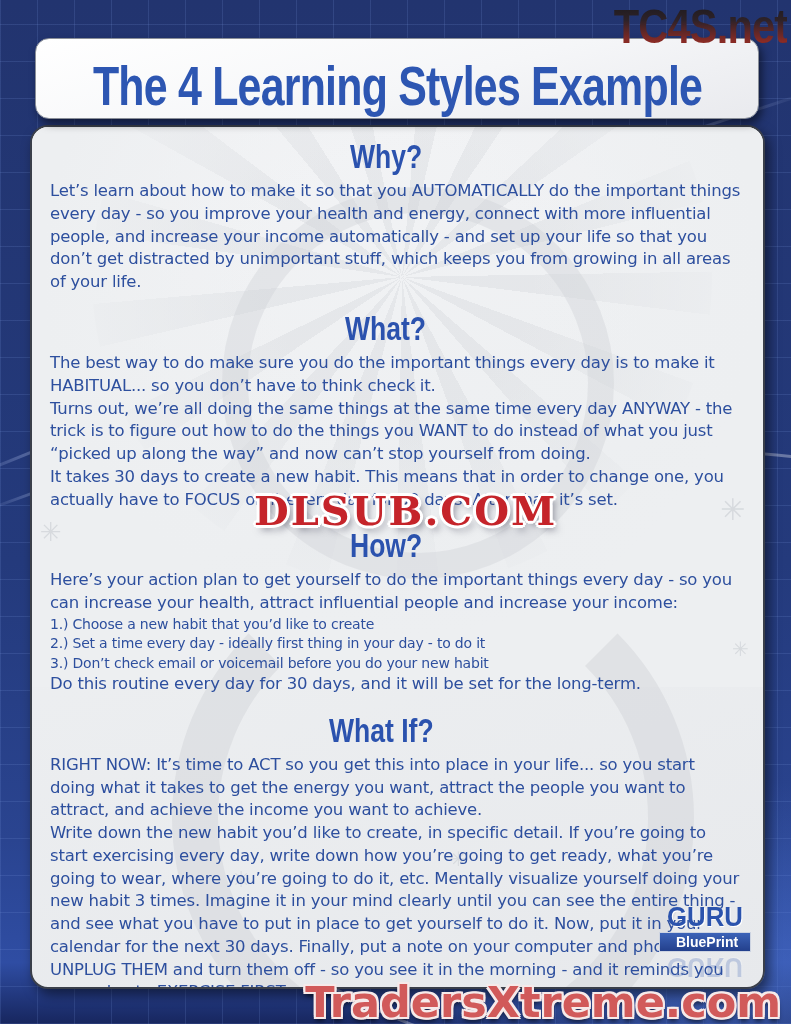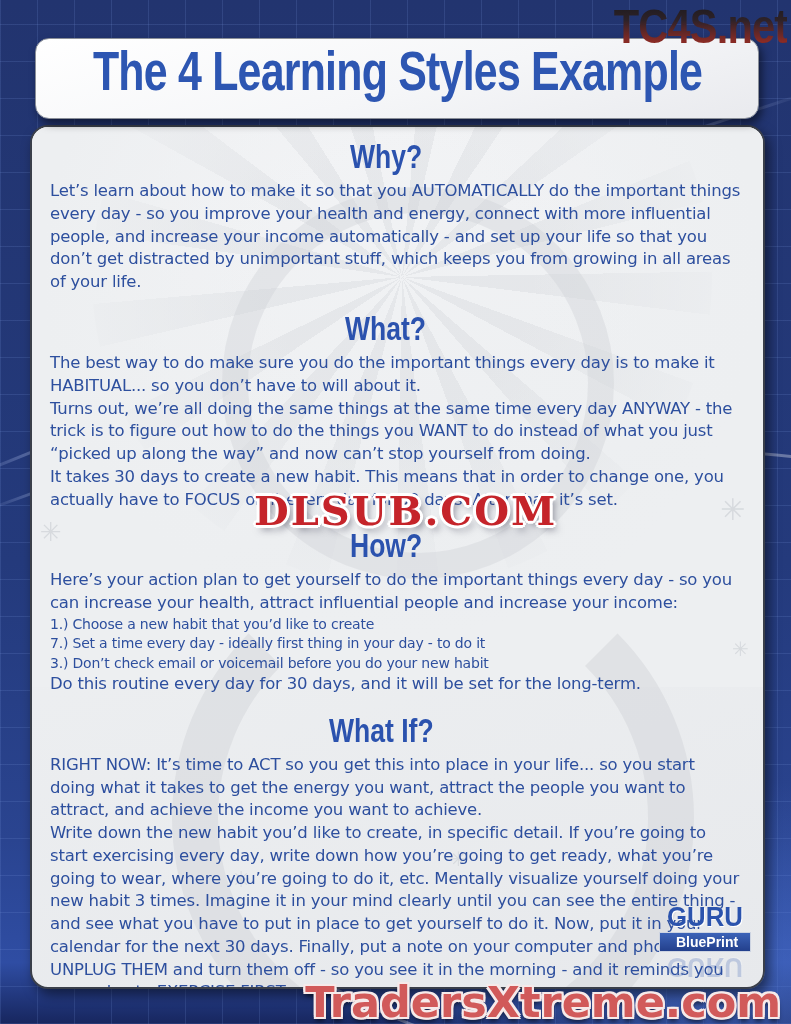--- a/index.html
+++ b/index.html
@@ -15,21 +15,21 @@
   .arc{position:absolute;left:170px;top:450px;width:1050px;height:620px;border:3px solid rgba(255,255,255,0.32);
         border-radius:50%;}
   .streak{position:absolute;height:3px;background:linear-gradient(90deg,transparent,rgba(200,215,255,0.5),transparent);}
   .s1{left:-40px;top:435px;width:220px;transform:rotate(-22deg);}
   .s2{left:-20px;top:478px;width:180px;transform:rotate(-20deg);}
   .s3{left:620px;top:120px;width:200px;transform:rotate(-18deg);opacity:.5;}
 
   .title-box{position:absolute;left:35px;top:38px;width:722px;height:79px;z-index:3;
         background:linear-gradient(165deg,#ffffff 0%,#f5f6f8 55%,#e9eaee 100%);
         border:1px solid #8a8f98;border-radius:14px;box-shadow:3px 5px 9px rgba(0,0,0,0.5);
-        display:flex;align-items:flex-start;justify-content:center;}
+        display:flex;align-items:flex-end;justify-content:center;}
   .title-text{display:inline-block;white-space:nowrap;color:#2d56b2;font-weight:bold;font-size:55px;
         font-family:"Liberation Sans",sans-serif;letter-spacing:-1px;transform:scaleX(0.78);transform-origin:center;}
 
   .wm-tc4s{position:absolute;top:-2px;right:4px;z-index:4;font-family:"Liberation Sans",sans-serif;
         font-weight:bold;font-size:49px;letter-spacing:-1px;white-space:nowrap;
         background:linear-gradient(180deg,#17171c 0%,#2e2228 40%,#8a2b25 78%,#5a1714 100%);
         -webkit-background-clip:text;background-clip:text;color:transparent;
         transform:scaleX(0.85);transform-origin:right;}
 
   .content-box{position:absolute;left:30px;top:125px;width:731px;height:860px;z-index:2;
@@ -100,31 +100,31 @@
     <span class="sparkle" style="left:418px;top:722px;font-size:20px;">✳</span>
 
     <div class="card-body">
       <section>
         <h2><span class="h-cond">Why?</span></h2>
         <p class="bodytext">Let’s learn about how to make it so that you AUTOMATICALLY do the important things every day - so you improve your health and energy, connect with more influential people, and increase your income automatically - and set up your life so that you don’t get distracted by unimportant stuff, which keeps you from growing in all areas of your life.</p>
       </section>
 
       <section>
         <h2><span class="h-cond">What?</span></h2>
-        <p class="bodytext">The best way to do make sure you do the important things every day is to make it HABITUAL... so you don’t have to will about it.</p>
+        <p class="bodytext">The best way to do make sure you do the important things every day is to make it HABITUAL... so you don’t have to think check it.</p>
         <p class="bodytext">Turns out, we’re all doing the same things at the same time every day ANYWAY - the trick is to figure out how to do the things you WANT to do instead of what you just “picked up along the way” and now can’t stop yourself from doing.</p>
         <p class="bodytext">It takes 30 days to create a new habit. This means that in order to change one, you actually have to FOCUS on it every day for 30 days. After that, it’s set.</p>
       </section>
 
       <section>
         <h2><span class="h-cond">How?</span></h2>
         <p class="bodytext">Here’s your action plan to get yourself to do the important things every day - so you can increase your health, attract influential people and increase your income:</p>
         <ul class="plan">
           <li>1.) Choose a new habit that you’d like to create</li>
-          <li>7.) Set a time every day - ideally first thing in your day - to do it</li>
+          <li>2.) Set a time every day - ideally first thing in your day - to do it</li>
           <li>3.) Don’t check email or voicemail before you do your new habit</li>
         </ul>
         <p class="bodytext">Do this routine every day for 30 days, and it will be set for the long-term.</p>
       </section>
 
       <section>
         <h2><span class="h-cond">What If?</span></h2>
         <p class="bodytext">RIGHT NOW: It’s time to ACT so you get this into place in your life... so you start doing what it takes to get the energy you want, attract the people you want to attract, and achieve the income you want to achieve.</p>
         <p class="bodytext">Write down the new habit you’d like to create, in specific detail. If you’re going to start exercising every day, write down how you’re going to get ready, what you’re going to wear, where you’re going to do it, etc. Mentally visualize yourself doing your new habit 3 times. Imagine it in your mind clearly until you can see the entire thing - and see what you have to put in place to get yourself to do it. Now, put it in your calendar for the next 30 days. Finally, put a note on your computer and phone - and UNPLUG THEM and turn them off - so you see it in the morning - and it reminds you every day to EXERCISE FIRST.</p>
       </section>

